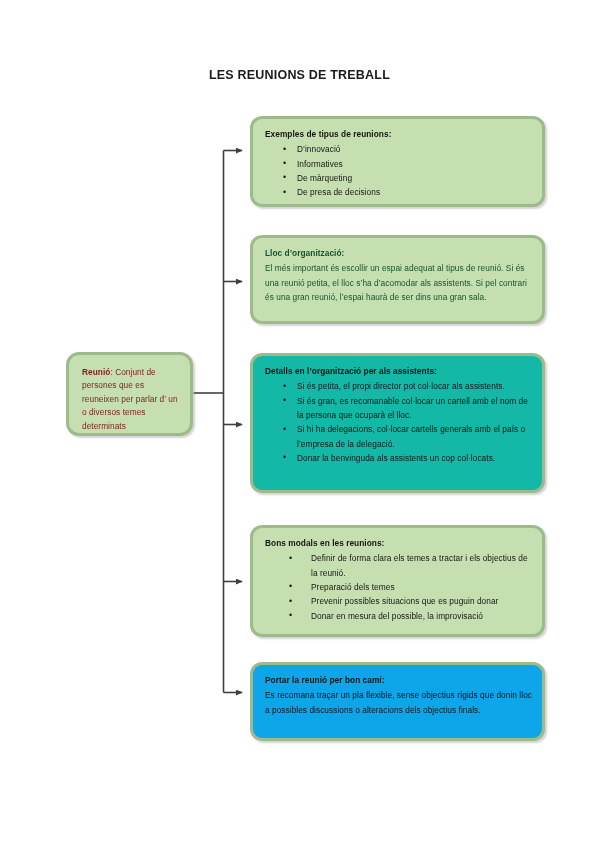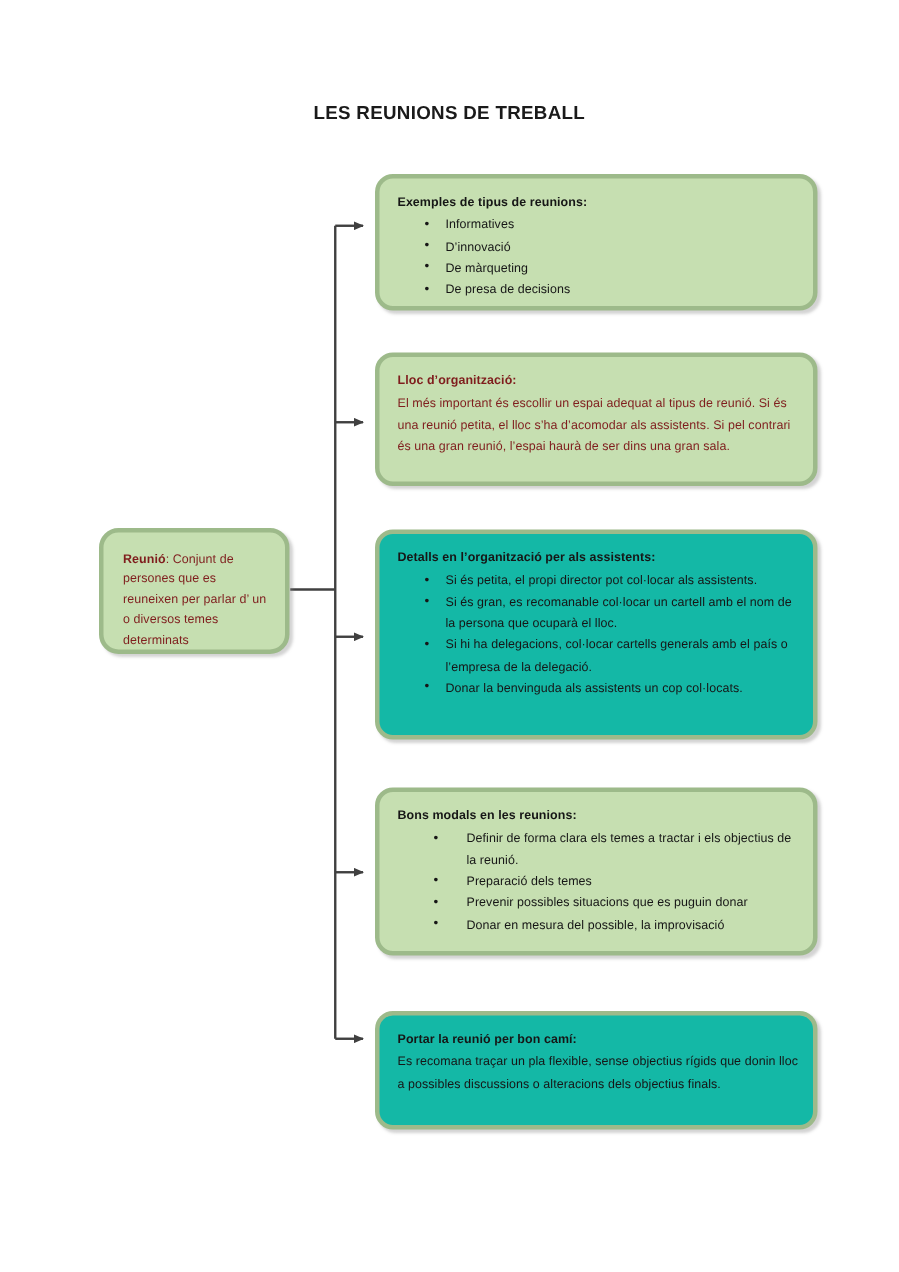--- a/index.html
+++ b/index.html
@@ -140,28 +140,28 @@
 
   <div class="node root" style="left: 66px; top: 352px; width: 127px; height: 84px; background: rgb(198, 223, 177); border-color: rgb(157, 186, 138); color: #7f1d1d;">
     <div class="node-title" style="font-weight:normal;">
       <span class="lead">Reunió</span><span class="rest">: Conjunt de persones que es reuneixen per parlar d’ un o diversos temes determinats</span>
     </div>
   </div>
 
   <div class="node branch" style="left: 250px; top: 116px; width: 295px; height: 91px; background: rgb(198, 223, 177); border-color: rgb(157, 186, 138); color: rgb(22, 22, 22);">
     <div class="node-title">Exemples de tipus de reunions:</div>
     <ul class="bullets">
+      <li>D’innovació</li>
       <li>Informatives</li>
-      <li>D’innovació</li>
       <li>De màrqueting</li>
       <li>De presa de decisions</li>
     </ul>
   </div>
 
-  <div class="node branch" style="left: 250px; top: 235px; width: 295px; height: 89px; background: rgb(198, 223, 177); border-color: rgb(157, 186, 138); color: #7f1d1d;">
+  <div class="node branch" style="left: 250px; top: 235px; width: 295px; height: 89px; background: rgb(198, 223, 177); border-color: rgb(157, 186, 138); color: #14532d;">
     <div class="node-title">Lloc d’organització:</div>
     <div class="node-body">
       <p>El més important és escollir un espai adequat al tipus de reunió. Si és una reunió petita, el lloc s’ha d’acomodar als assistents. Si pel contrari és una gran reunió, l’espai haurà de ser dins una gran sala.</p>
     </div>
   </div>
 
   <div class="node branch" style="left: 250px; top: 353px; width: 295px; height: 140px; background: #14b8a6; border-color: rgb(157, 186, 138); color: rgb(22, 22, 22);">
     <div class="node-title">Detalls en l’organització per als assistents:</div>
     <ul class="bullets">
       <li>Si és petita, el propi director pot col·locar als assistents.</li>
@@ -174,20 +174,20 @@
   <div class="node branch" style="left: 250px; top: 525px; width: 295px; height: 112px; background: rgb(198, 223, 177); border-color: rgb(157, 186, 138); color: rgb(22, 22, 22);">
     <div class="node-title">Bons modals en les reunions:</div>
     <ul class="bullets wide">
       <li>Definir de forma clara els temes a tractar i els objectius de la reunió.</li>
       <li>Preparació dels temes</li>
       <li>Prevenir possibles situacions que es puguin donar</li>
       <li>Donar en mesura del possible, la improvisació</li>
     </ul>
   </div>
 
-  <div class="node branch" style="left: 250px; top: 662px; width: 295px; height: 79px; background: #14b8a6; border-color: rgb(157, 186, 138); color: rgb(22, 22, 22); margin-top: 12px;">
+  <div class="node branch" style="left: 250px; top: 662px; width: 295px; height: 79px; background: #0ea5e9; border-color: rgb(157, 186, 138); color: rgb(22, 22, 22);">
     <div class="node-title">Portar la reunió per bon camí:</div>
     <div class="node-body">
       <p>Es recomana traçar un pla flexible, sense objectius rígids que donin lloc a possibles discussions o alteracions dels objectius finals.</p>
     </div>
   </div>
 
 </div>
 
 </body></html>

